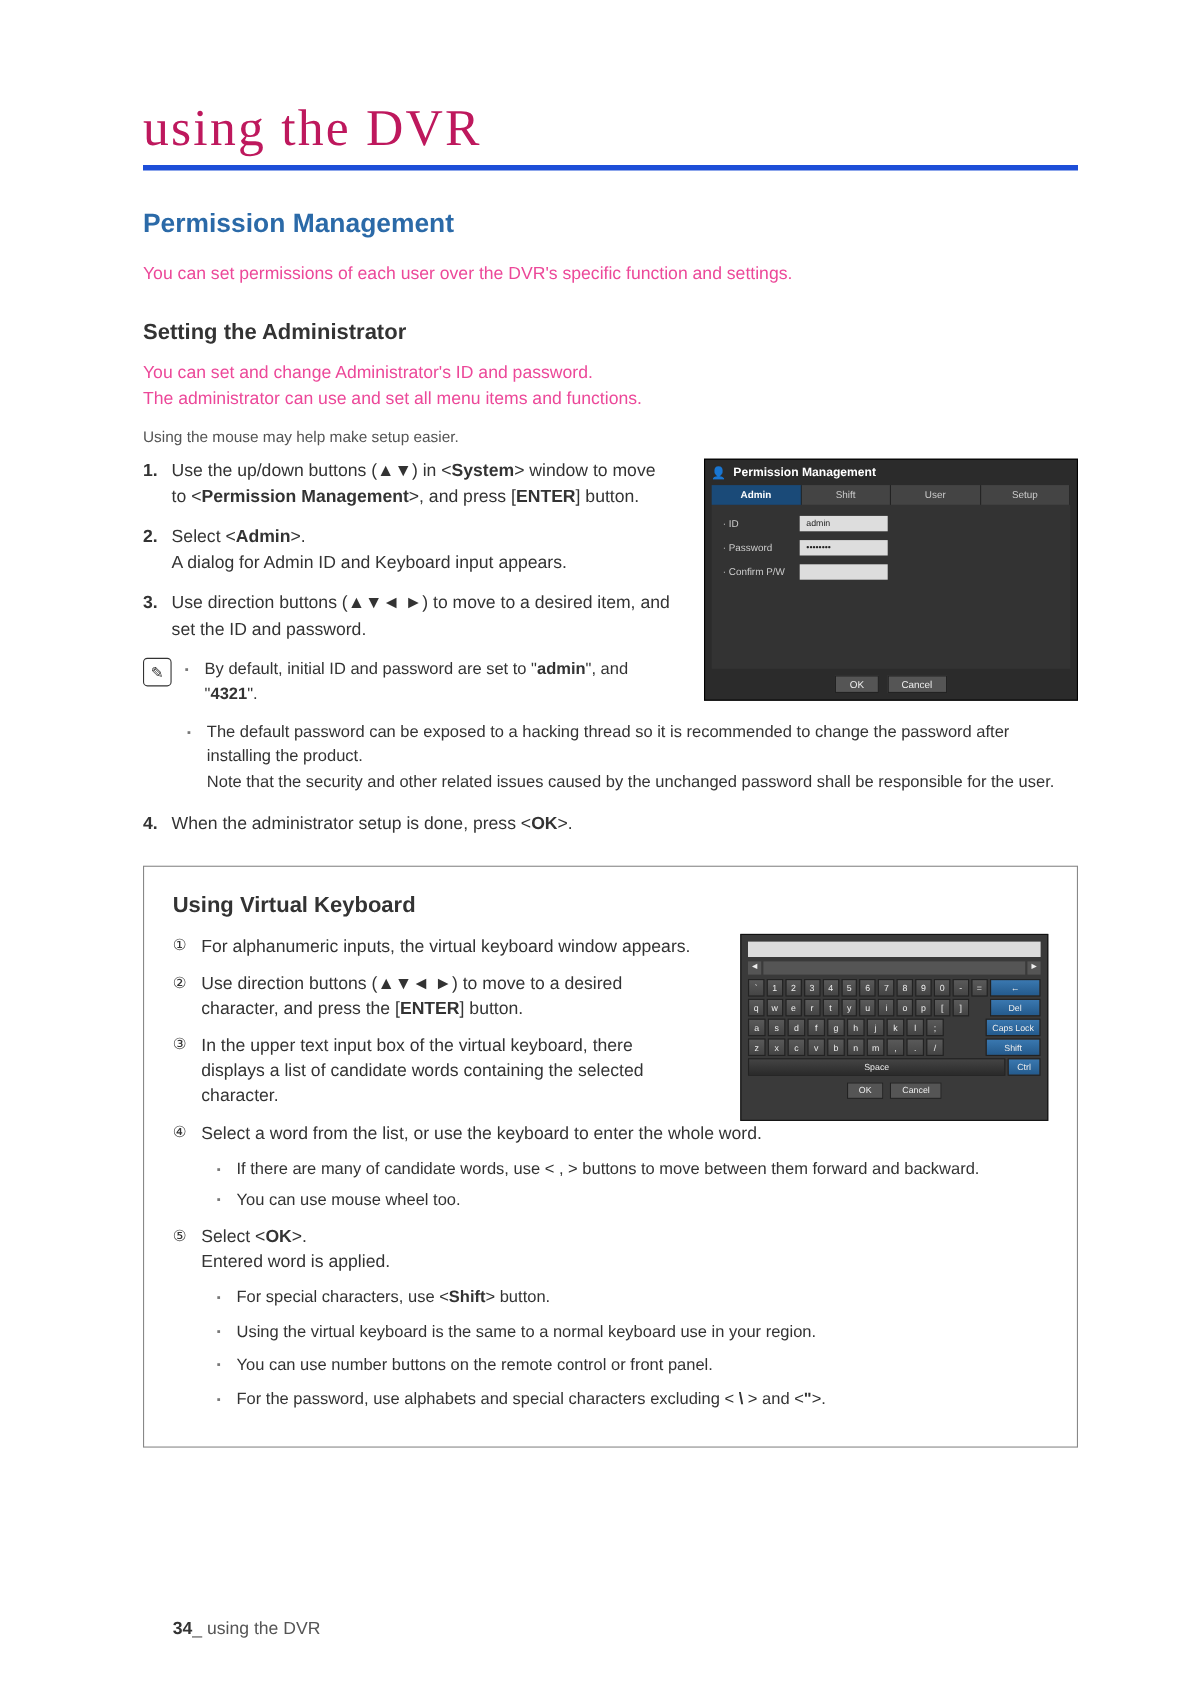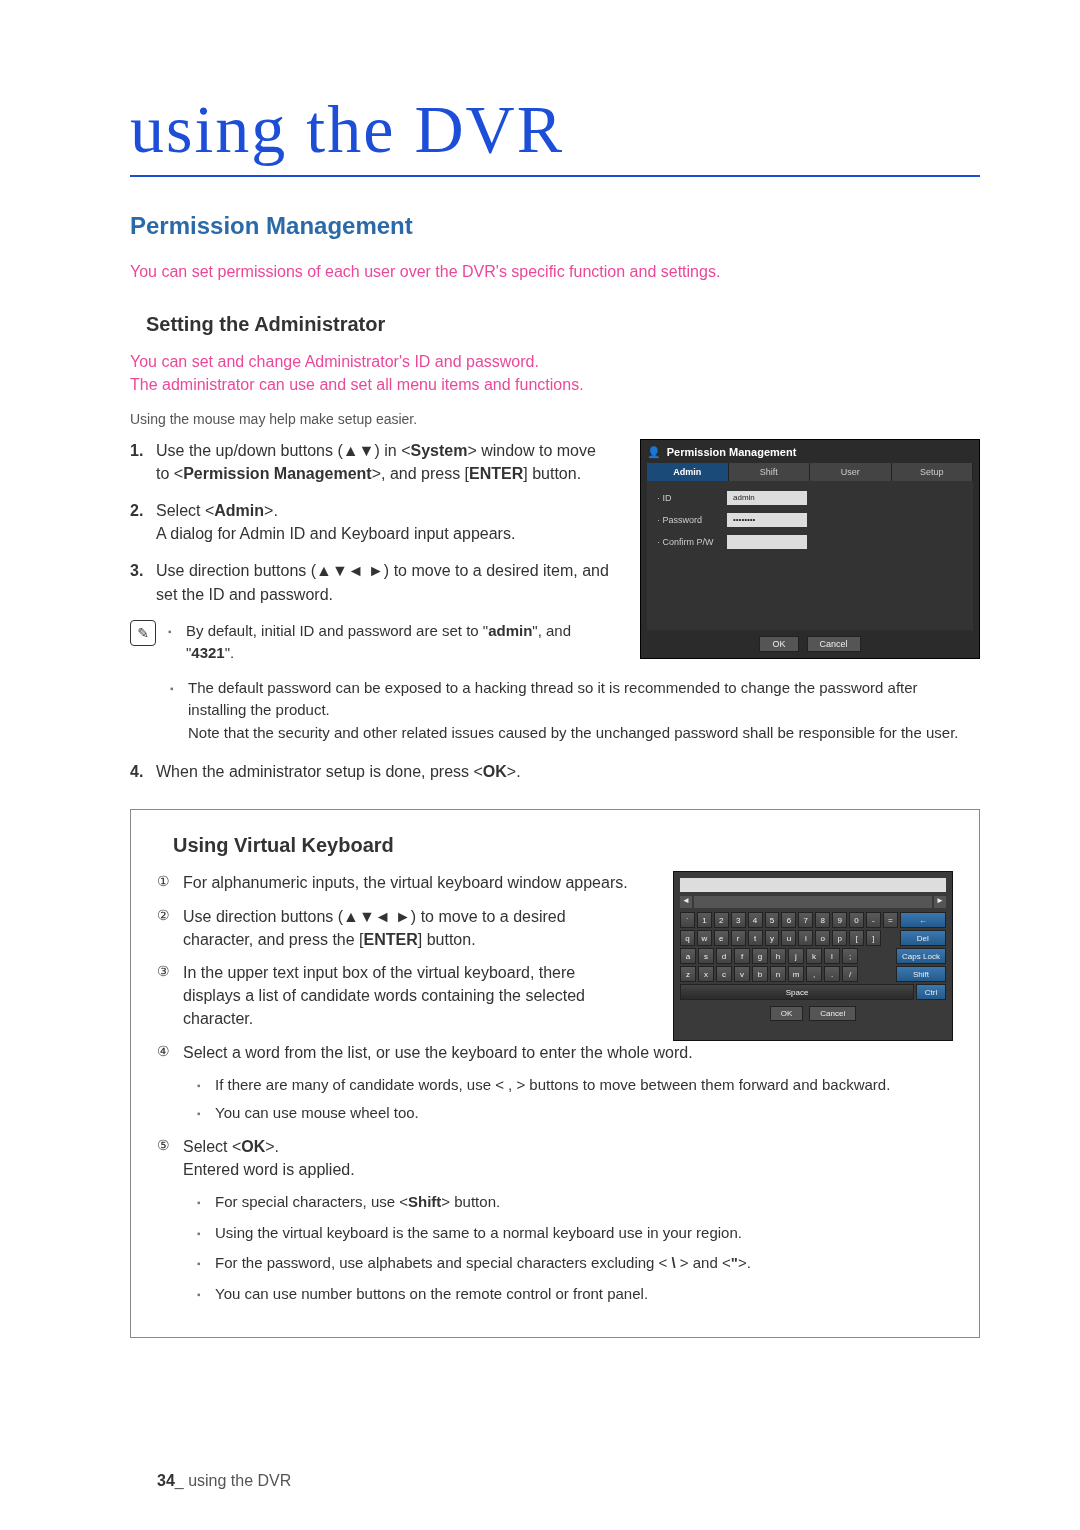--- a/index.html
+++ b/index.html
@@ -6,40 +6,40 @@
     body {
       width: 1080px;
       height: 1530px;
       background: #fff;
       font-family: Arial, Helvetica, sans-serif;
       color: #333;
       padding: 90px 100px 40px 130px;
       position: relative;
     }
     .page-title {
-      font-size: 68px;
+      font-size: 47px;
       font-weight: 300;
       letter-spacing: 2px;
-      color: #1d4ed8;
-      border-bottom: 2px solid #1d4ed8;
+      color: #be185d;
+      border-bottom: 5px solid #1d4ed8;
       padding-bottom: 6px;
       margin-bottom: 35px;
       font-family: Georgia, 'Times New Roman', serif;
     }
     .section-heading {
       font-size: 24px;
       color: #2b6aa8;
       font-weight: bold;
       margin-bottom: 20px;
     }
     .sub-heading {
       font-size: 20px;
       color: #333;
       font-weight: bold;
-      margin: 30px 16px 14px;
+      margin: 30px 0 14px;
     }
     .intro {
       font-size: 16px;
       color: #ec4899;
       line-height: 1.45;
       margin-bottom: 14px;
     }
     .helper-note {
       font-size: 14px;
       color: #555;
@@ -458,23 +458,23 @@
       <span>Select &lt;</span><span class="bold">OK</span><span>&gt;.</span><br>
       <span>Entered word is applied.</span>
     </li>
   </ol>
   <div class="wide-bullets">
   <ul class="bullets" style="margin-left:40px;">
     <li>
       <span>For special characters, use &lt;</span><span class="bold">Shift</span><span>&gt; button.</span>
     </li>
     <li>Using the virtual keyboard is the same to a normal keyboard use in your region.</li>
+    <li>You can use number buttons on the remote control or front panel.</li>
     <li>
       <span>For the password, use alphabets and special characters excluding &lt; </span><span class="bold">\</span><span> &gt; and &lt;</span><span class="bold">"</span><span>&gt;.</span>
     </li>
-    <li>You can use number buttons on the remote control or front panel.</li>
   </ul>
   </div>
 </div>
 
 <div class="footer">
   <span class="pg">34</span><span>_ using the DVR</span>
 </div>
 
 </body></html>

